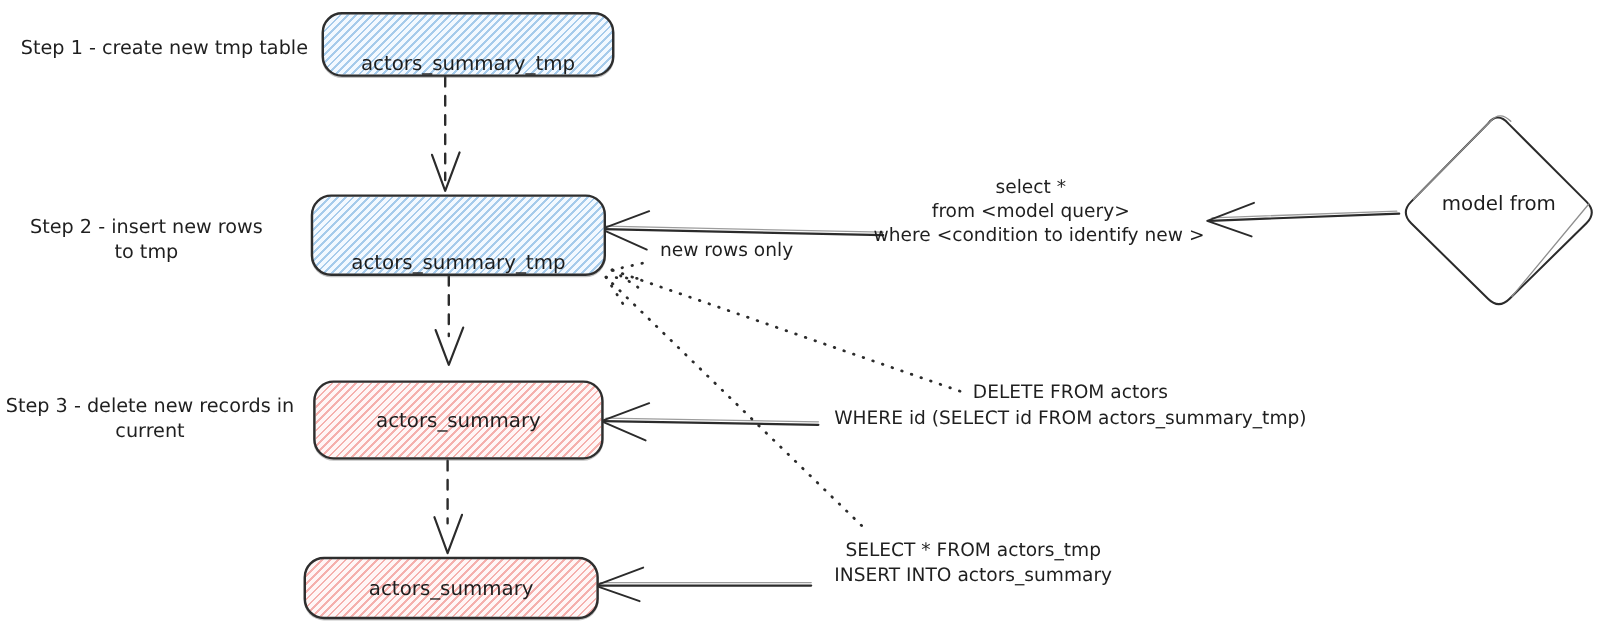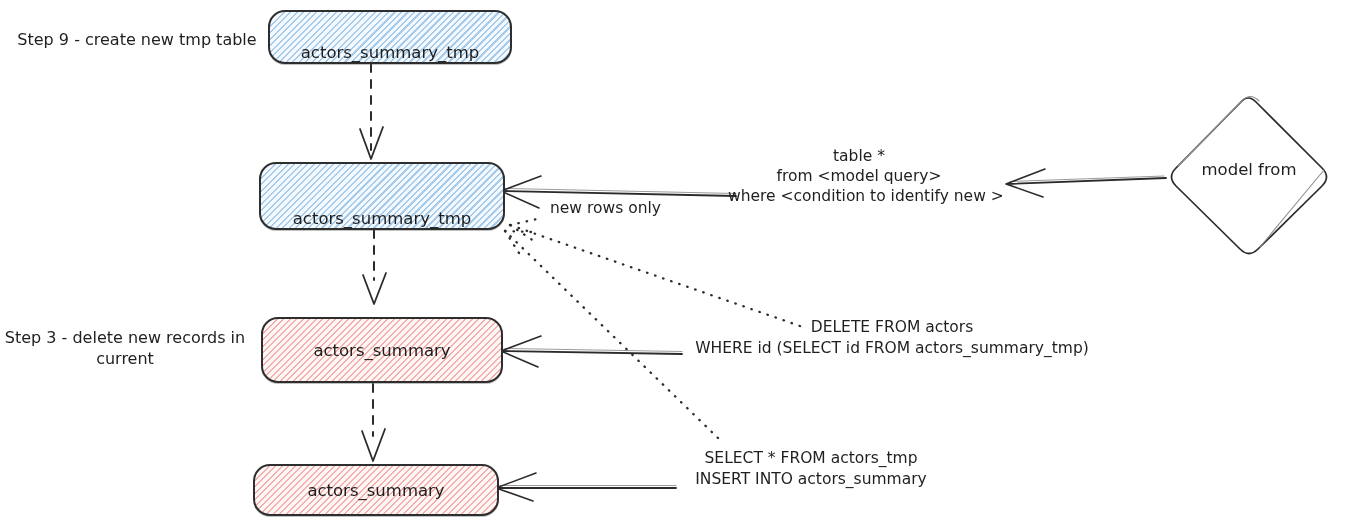--- a/index.html
+++ b/index.html
@@ -112,23 +112,27 @@
 
       <g>
         <path d="M1176,168 L1240,103 Q1248,93 1257,103 L1322,168 Q1331,177 1322,186 L1258,249 Q1249,258 1240,249 L1176,186 Q1167,177 1176,168 Z" fill="#ffffff" stroke-width="1.7"></path>
         <path d="M1178,166 L1242,101 Q1250,92 1259,101" stroke="#8f8f8f" stroke-width="1.1"></path>
         <path d="M1324,170 L1260,247" stroke="#8f8f8f" stroke-width="1.1"></path>
       </g>
     </g>
   </svg>
 
   <div class="step-label" style="left:10px;top:29px;width:254px;">
-    <div>Step 9 - create new tmp table</div>
+    <div>Step 1 - create new tmp table</div>
   </div>
 
+  <div class="step-label" style="left:16px;top:178px;width:212px;">
+    <div>Step 2 - insert new rows</div>
+    <div>to tmp</div>
+  </div>
 
   <div class="step-label" style="left:4px;top:327px;width:242px;">
     <div>Step 3 - delete new records in</div>
     <div>current</div>
   </div>
 
 
   <div class="node blue" style="left:268px;top:10px;width:240px;height:50px;">
     <span>actors_summary_tmp</span>
   </div>
@@ -141,21 +145,21 @@
     <span>actors_summary</span>
   </div>
 
   <div class="node red" style="left:253px;top:464px;width:242px;height:48px;">
     <span>actors_summary</span>
   </div>
 
   <div class="anno" style="left:550px;top:198px;width:110px;text-align:left;">new rows only</div>
 
   <div class="anno" style="left:728px;top:146px;width:262px;">
-    <div>table *</div>
+    <div>select *</div>
     <div>from &lt;model query&gt;</div>
     <div>where &lt;condition to identify new &gt;</div>
   </div>
 
   <div class="anno sql" style="left:672px;top:317px;width:440px;">
     <div>DELETE FROM actors</div>
     <div>WHERE id (SELECT id FROM actors_summary_tmp)</div>
   </div>
 
   <div class="anno sql" style="left:680px;top:448px;width:262px;">

